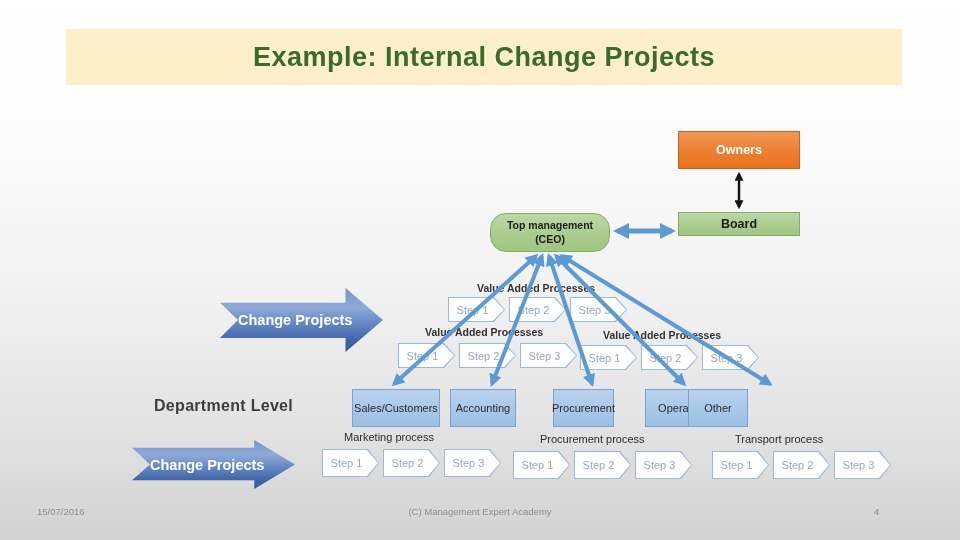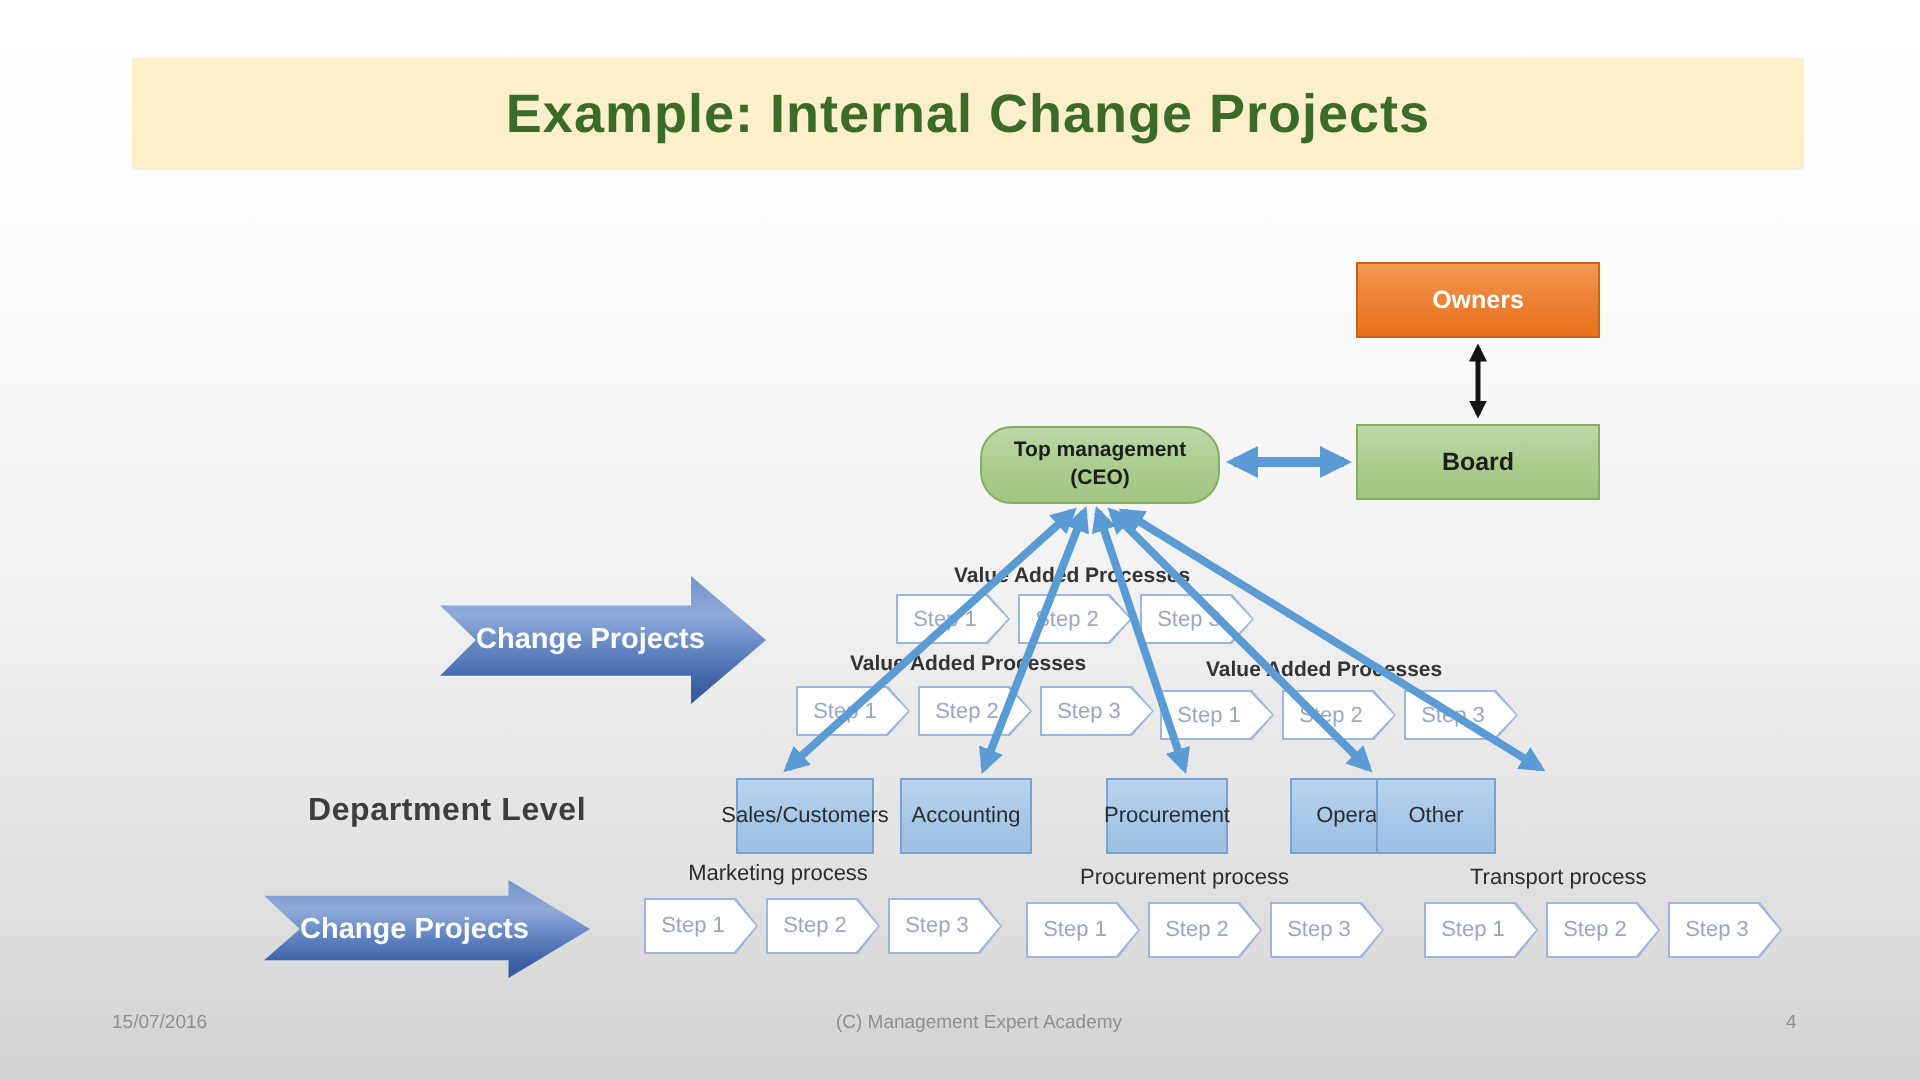--- a/index.html
+++ b/index.html
@@ -22,21 +22,21 @@
        text-align:center;z-index:2;}
   .owners-box{
     left:678px;top:131px;width:122px;height:38px;
     background:linear-gradient(180deg,#f29a55 0%,#ee8236 45%,#e9731b 100%);
     border:1px solid #c96417;color:#ffffff;font-weight:bold;font-size:12.5px;
   }
   .green-box{
     background:linear-gradient(180deg,#bcd8a6 0%,#aacd8e 55%,#a0c582 100%);
     border:1px solid #84af60;color:#1d1d1d;font-weight:bold;
   }
-  .board-box{left:678px;top:212px;width:122px;height:38px;font-size:12.5px;}
+  .board-box{left:678px;top:212px;width:122px;height:24px;font-size:12.5px;}
   .ceo-box{left:490px;top:213px;width:120px;height:39px;font-size:10.5px;line-height:1.3;
            flex-direction:column;border-radius:16px;}
   
   .level-label{font-size:16px;font-weight:600;color:#3d3d3d;z-index:2;letter-spacing:.3px;}
   .mgmt-label{left:148px;top:231px;}
   .dept-label{left:154px;top:397px;}
   
   .cp-arrow{
     z-index:2;
     background:linear-gradient(180deg,#7293cb 0%,#8fabd9 30%,#6588c4 55%,#3c61a5 85%,#345b9e 100%);
@@ -59,21 +59,21 @@
     clip-path:polygon(0 0,calc(100% - 11px) 0,100% 50%,calc(100% - 11px) 100%,0 100%);}
   .chev-label{position:absolute;inset:0;display:flex;align-items:center;justify-content:center;
     font-size:11px;color:#98a7c2;padding-right:8px;box-sizing:border-box;}
   
   .dept-box{box-sizing:border-box;height:38px;top:389px;
     background:linear-gradient(180deg,#bad3ee 0%,#a6c8e8 55%,#9cc0e4 100%);
     border:1px solid #79a4d2;display:flex;align-items:center;justify-content:center;
     font-size:11px;color:#2b2b2b;z-index:2;text-align:center;}
   .process-label{font-size:11px;color:#2b2b2b;z-index:2;text-align:center;white-space:nowrap;}
   
-  .footer-text{font-size:9.5px;color:#8f8f8f;z-index:2;margin-left:19px;}
+  .footer-text{font-size:9.5px;color:#8f8f8f;z-index:2;}
   
   .connector-layer{position:absolute;left:0;top:0;width:960px;height:540px;
     z-index:5;pointer-events:none;}
 </style>
 </head>
 <body>
 
 <div class="slide">
 
   <div class="abs title-bar">
@@ -200,21 +200,21 @@
         <div class="chev-fg"></div>
         <div class="chev-label">Step 2</div>
       </div>
       <div class="chev" style="height: 28px;">
         <div class="chev-bg"></div>
         <div class="chev-fg"></div>
         <div class="chev-label">Step 3</div>
       </div>
     </div>
 
-  <div class="abs dept-box" style="left:368px;width:69px;">
+  <div class="abs dept-box" style="left:352px;width:88px;">
       <span>Sales/Customers</span>
     </div>
   <div class="abs dept-box" style="left:450px;width:66px;">
       <span>Accounting</span>
     </div>
   <div class="abs dept-box" style="left:553px;width:61px;">
       <span>Procurement</span>
     </div>
   <div class="abs dept-box" style="left:645px;width:80px;">
       <span>Operations</span>

